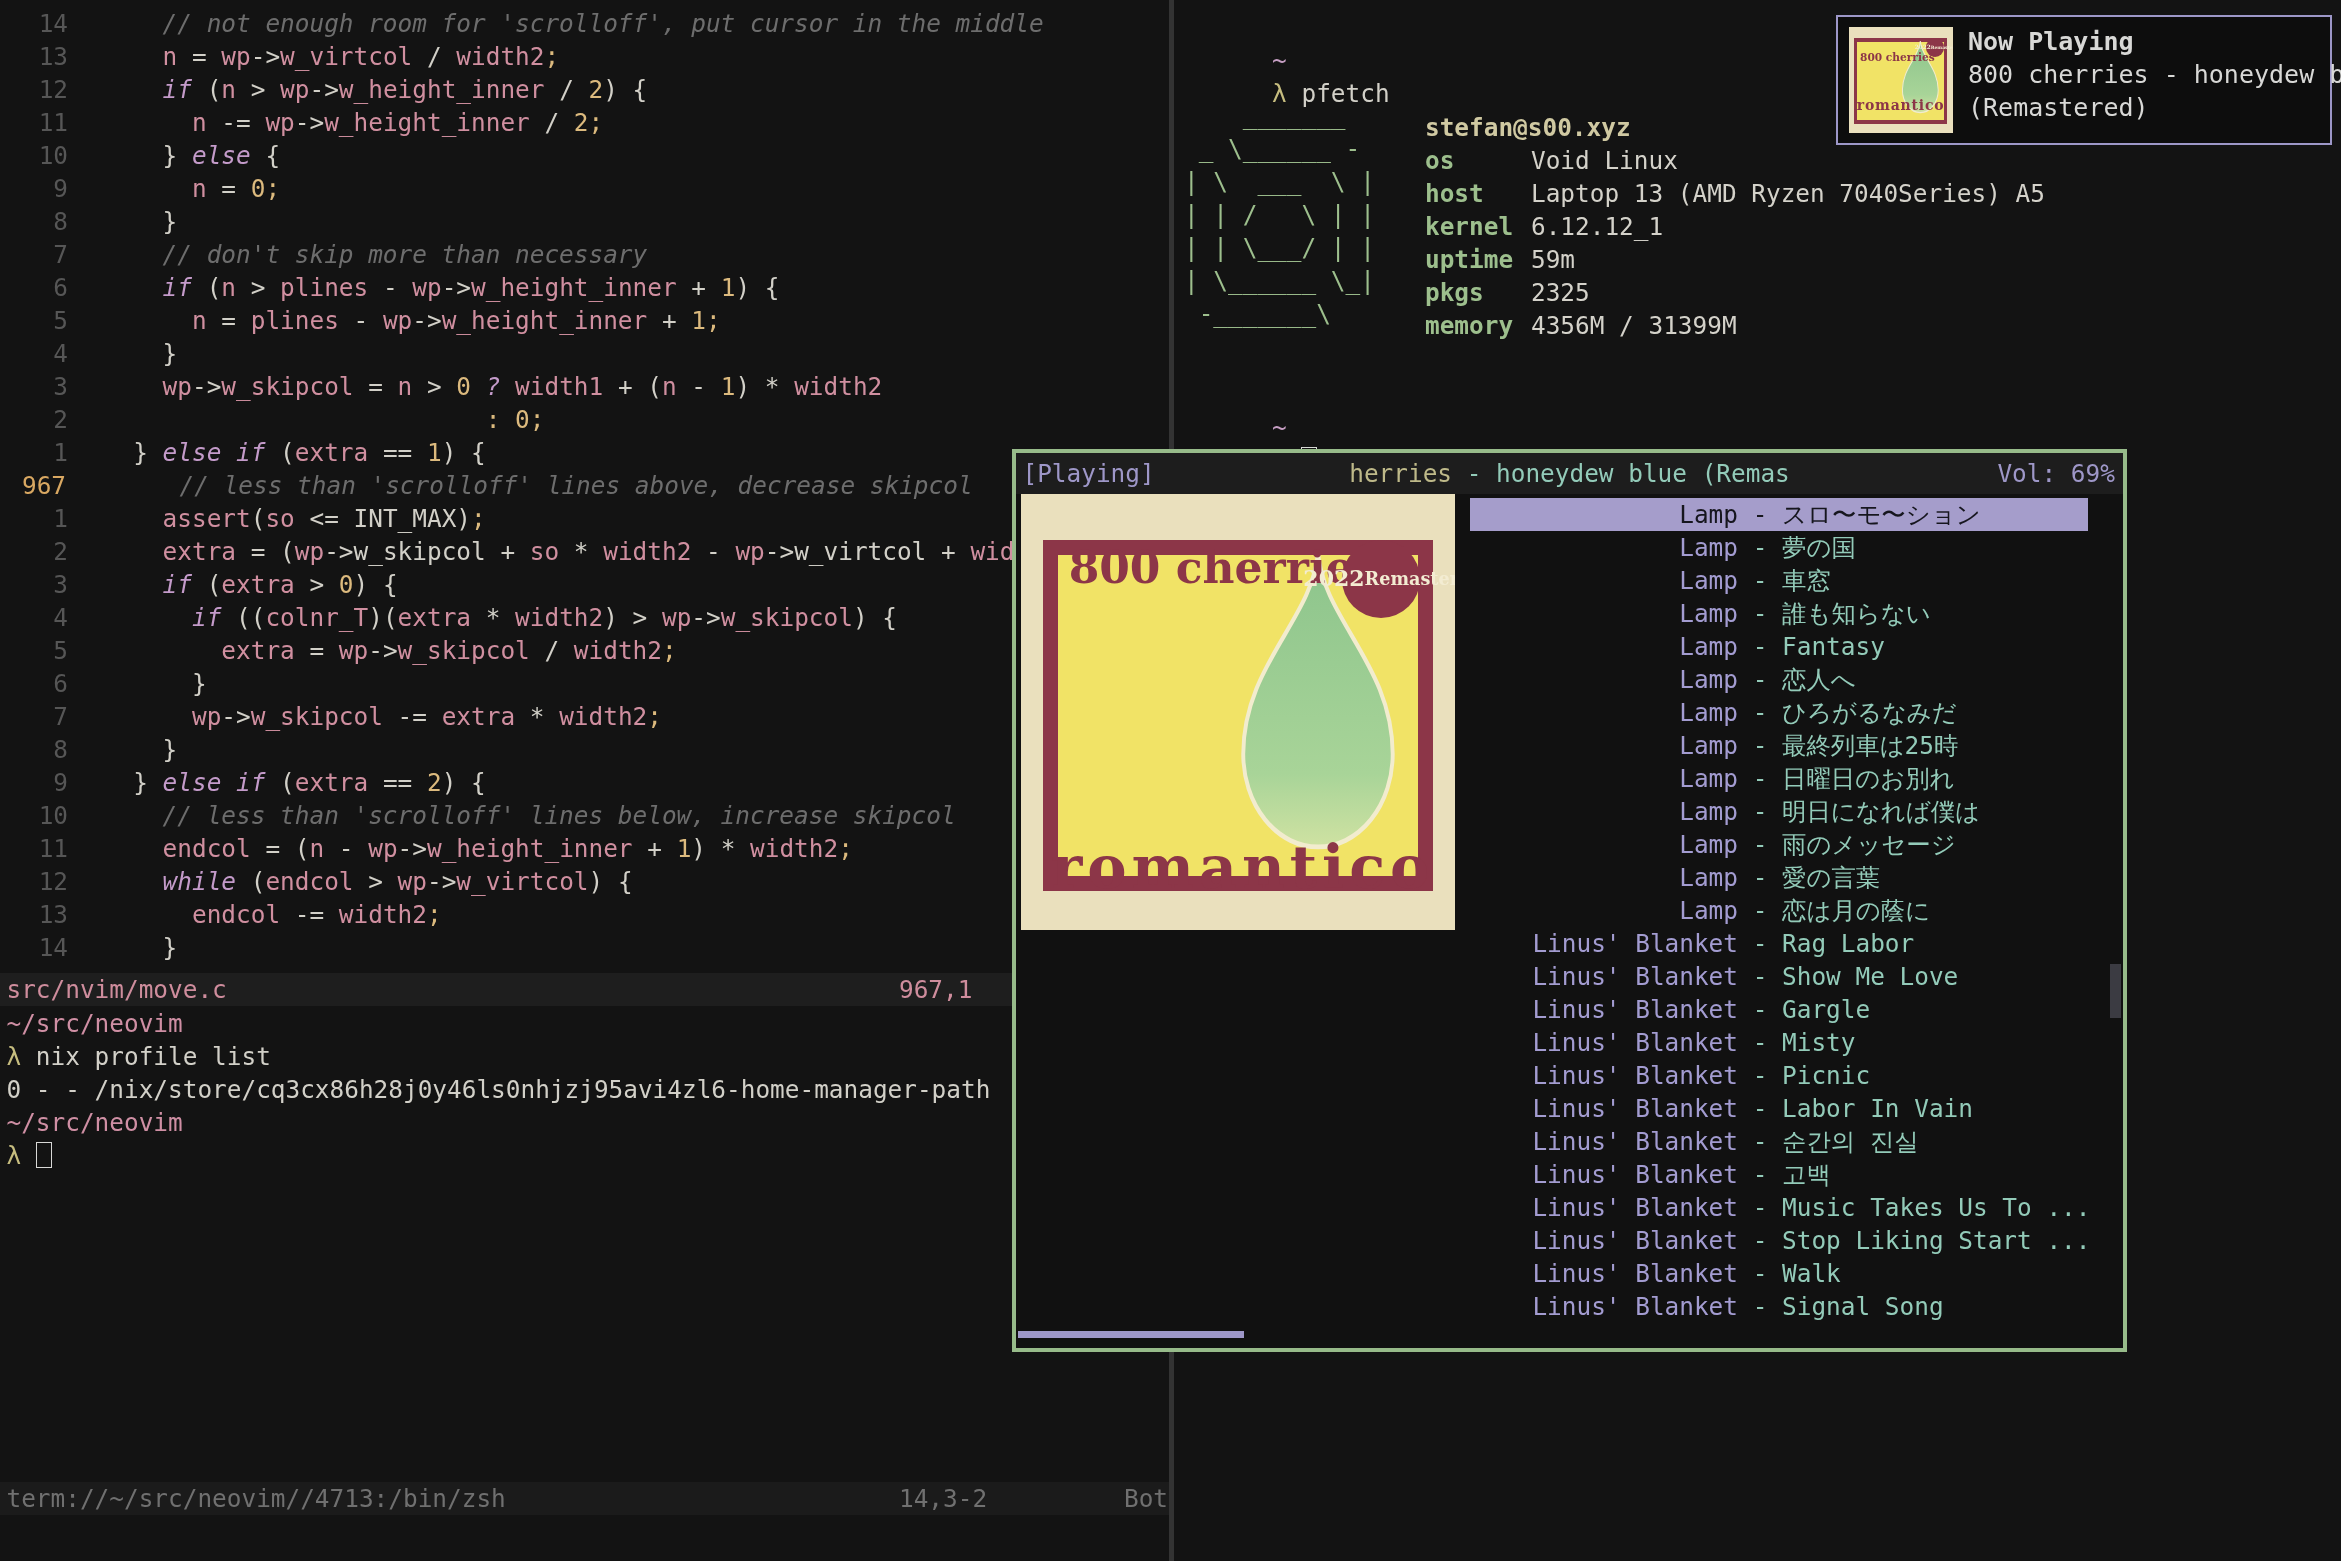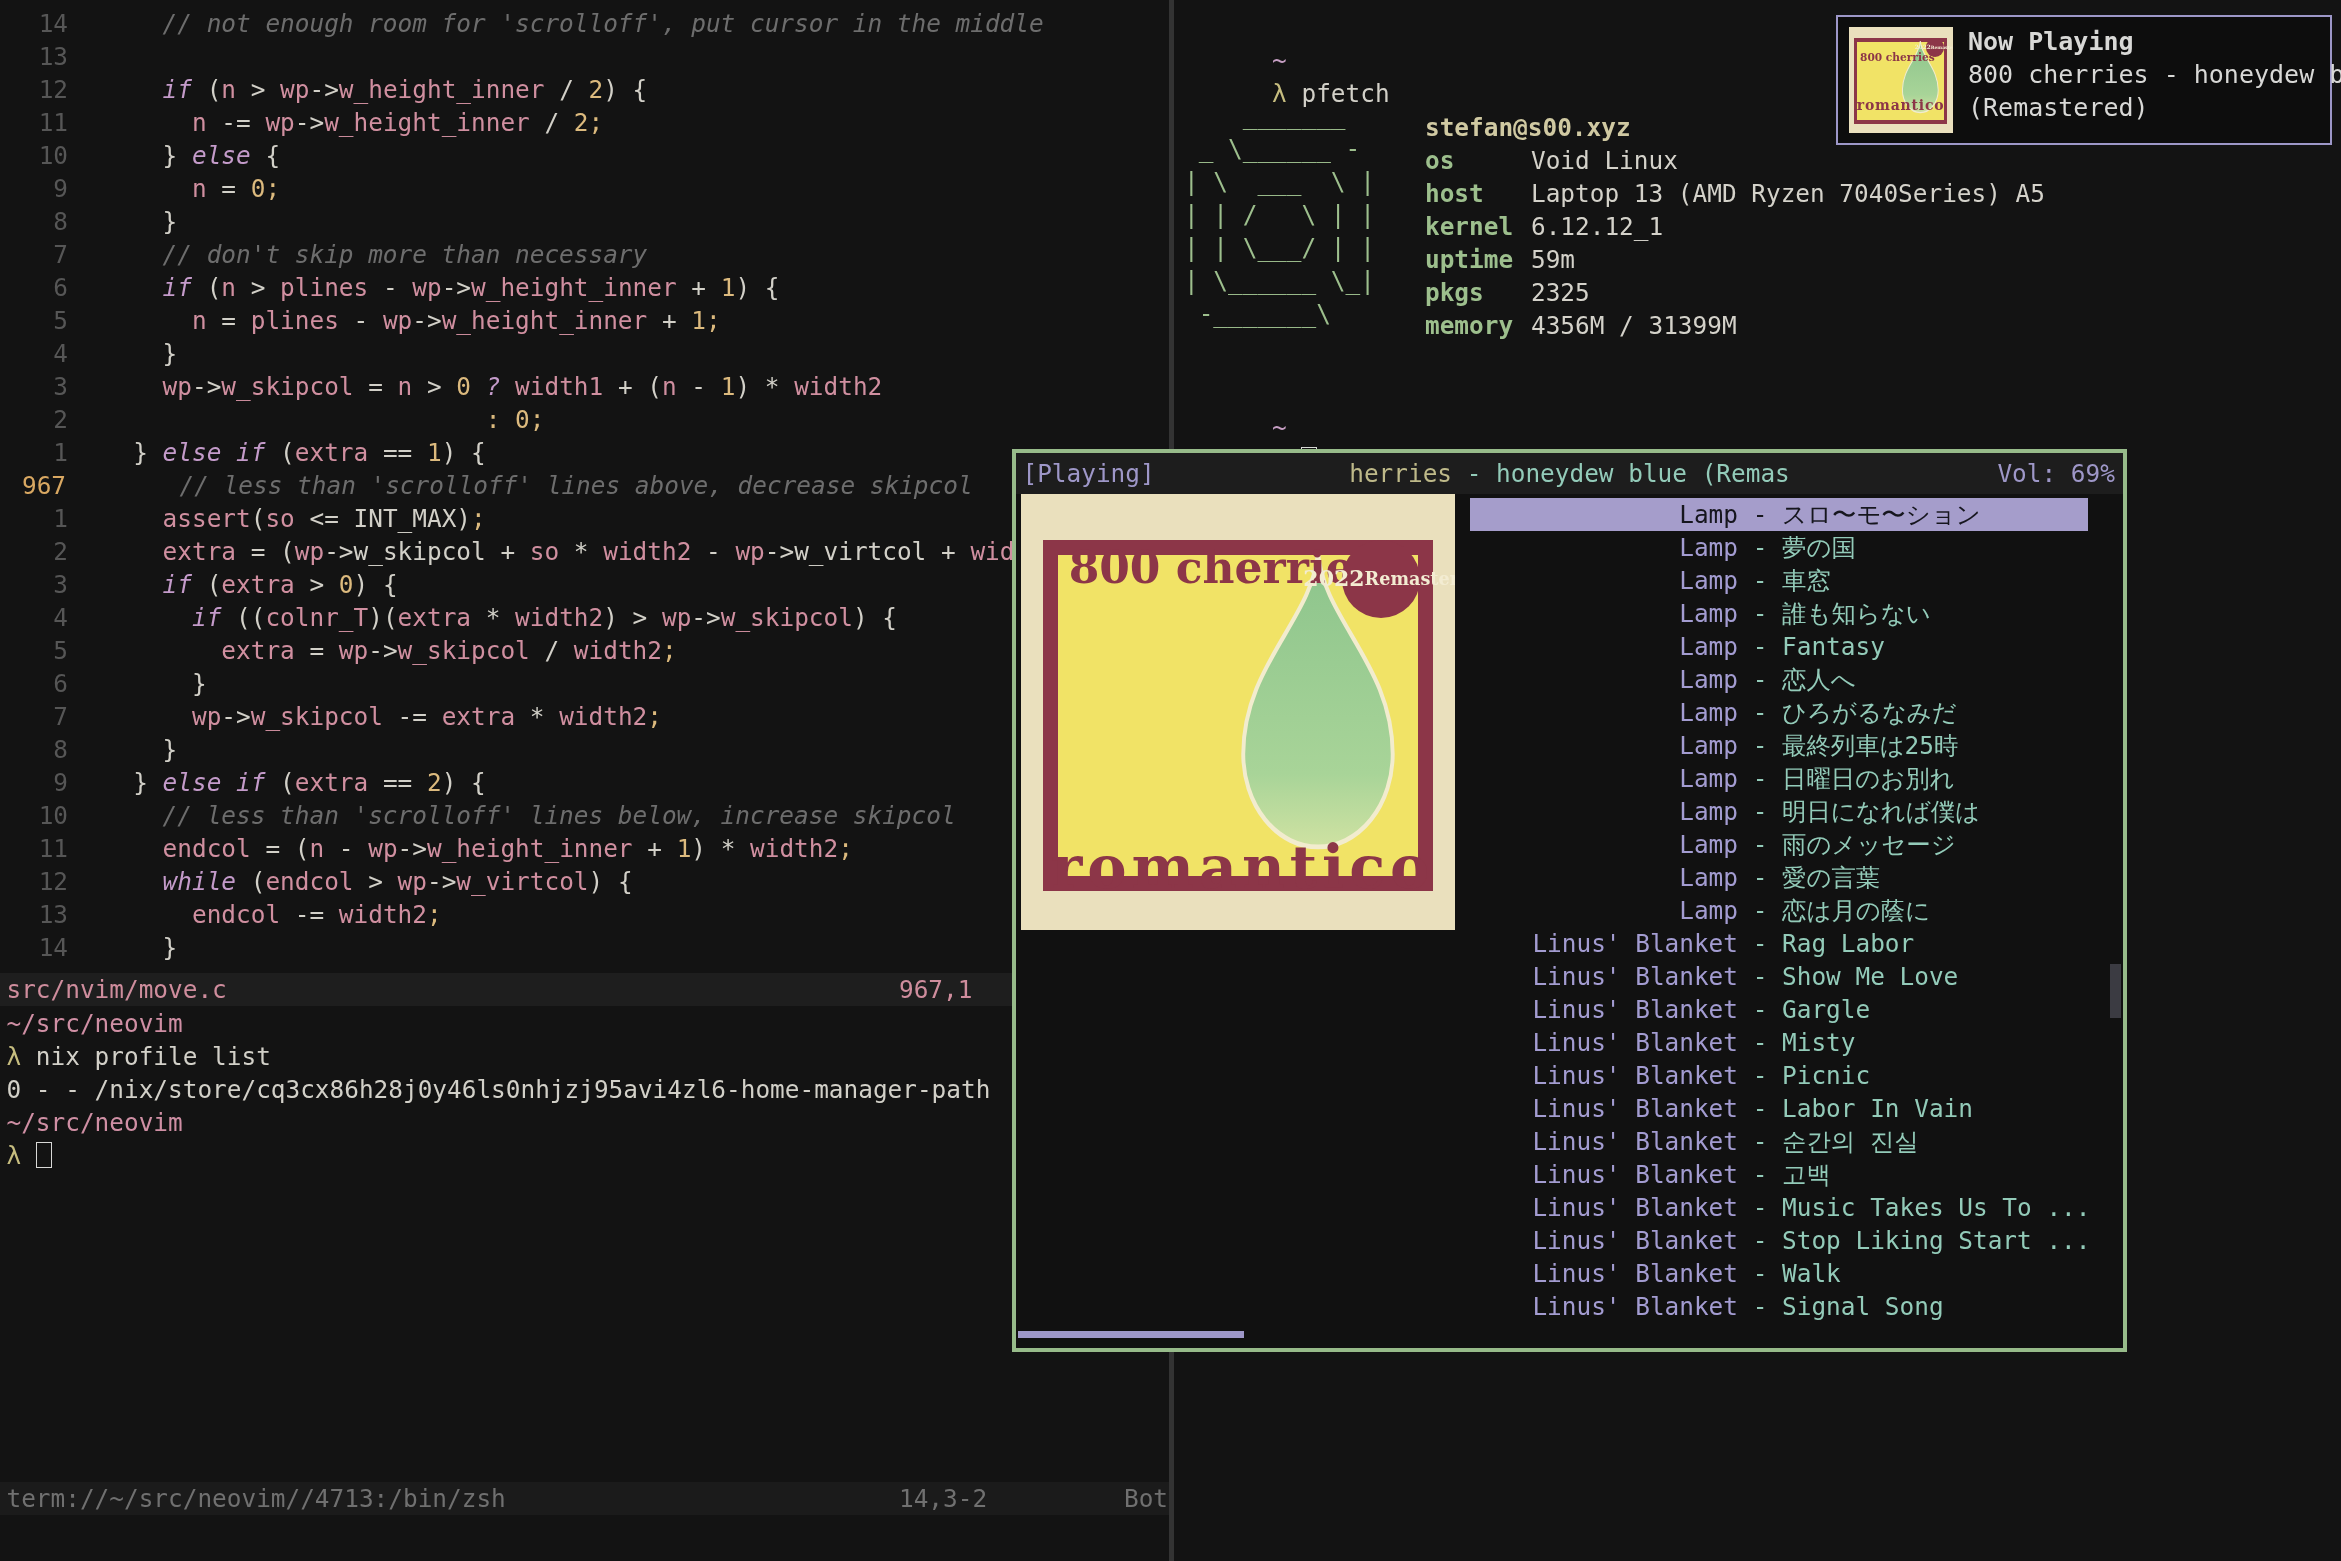--- a/index.html
+++ b/index.html
@@ -100,20 +100,21 @@
 
 <div id="screen">
 
   <div class="code-area">
       <div class="crow">
         <span class="gut">14</span>
         <span class="ctext"><span class="tk-c">      // not enough room for 'scrolloff', put cursor in the middle</span></span>
       </div>
       <div class="crow">
         <span class="gut">13</span>
+        <span class="ctext"><span class="tk-o">      </span><span class="tk-i">n</span><span class="tk-o"> = </span><span class="tk-i">wp</span><span class="tk-o">-&gt;</span><span class="tk-i">w_virtcol</span><span class="tk-o"> / </span><span class="tk-i">width2</span><span class="tk-p">;</span></span>
       </div>
       <div class="crow">
         <span class="gut">12</span>
         <span class="ctext"><span class="tk-o">      </span><span class="tk-k">if</span><span class="tk-o"> (</span><span class="tk-i">n</span><span class="tk-o"> &gt; </span><span class="tk-i">wp</span><span class="tk-o">-&gt;</span><span class="tk-i">w_height_inner</span><span class="tk-o"> / </span><span class="tk-n">2</span><span class="tk-o">) {</span></span>
       </div>
       <div class="crow">
         <span class="gut">11</span>
         <span class="ctext"><span class="tk-o">        </span><span class="tk-i">n</span><span class="tk-o"> -= </span><span class="tk-i">wp</span><span class="tk-o">-&gt;</span><span class="tk-i">w_height_inner</span><span class="tk-o"> / </span><span class="tk-n">2</span><span class="tk-p">;</span></span>
       </div>
       <div class="crow">

